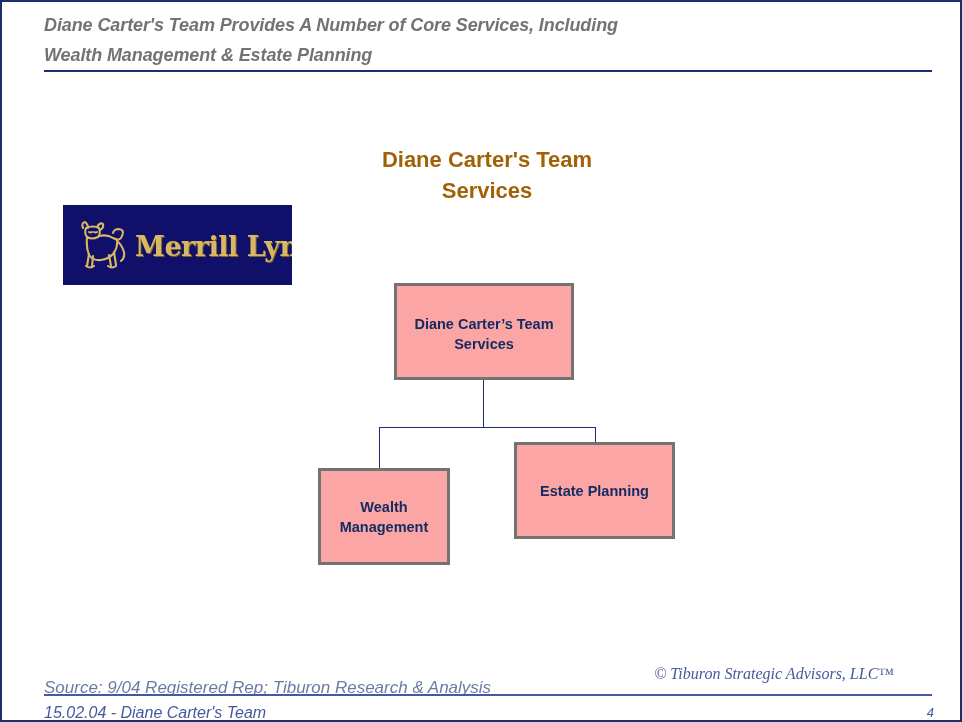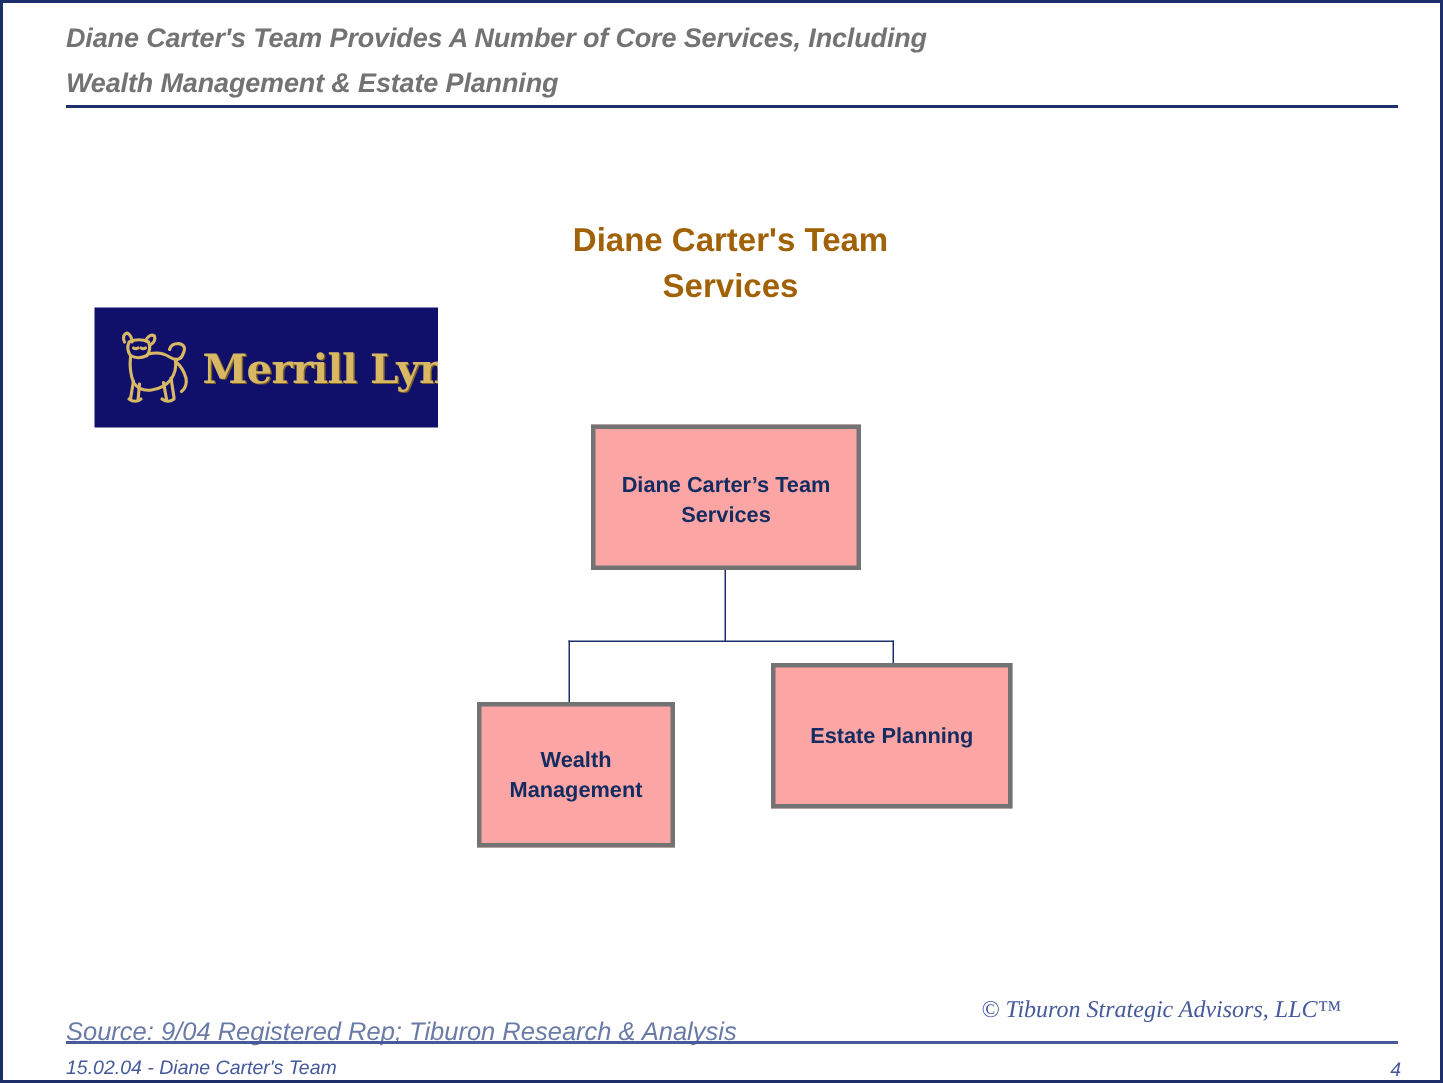--- a/index.html
+++ b/index.html
@@ -158,21 +158,21 @@
     left: 42px;
     top: 692px;
     width: 888px;
     height: 2px;
     background: #46599b;
   }
   #footer-left {
     position: absolute;
     left: 42px;
     top: 702px;
-    font-size: 13px;
+    font-size: 16px;
     font-style: italic;
     color: #46599b;
     white-space: nowrap;
   }
   #footer-right {
     position: absolute;
     right: 66px;
     top: 663px;
     font-size: 16px;
     font-style: italic;

